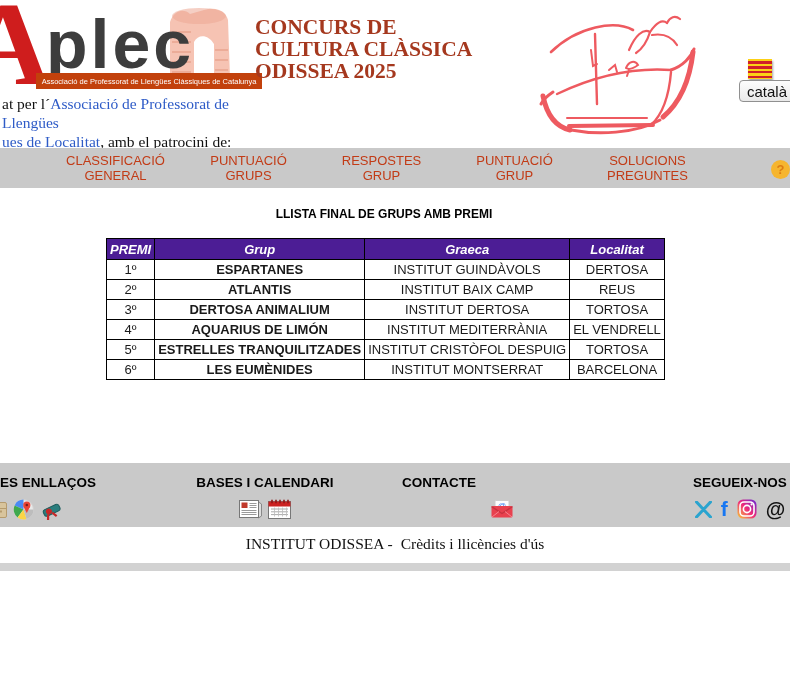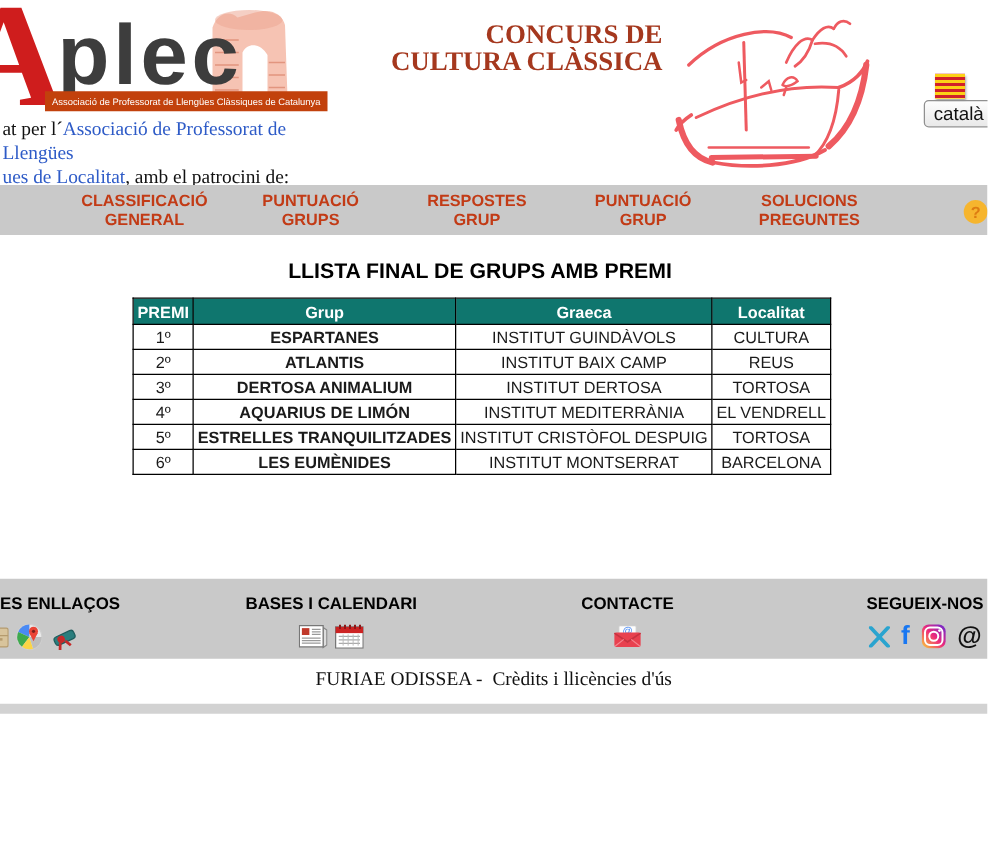--- a/index.html
+++ b/index.html
@@ -23,21 +23,21 @@
     color:#fff;font-size:7.5px;display:flex;align-items:center;justify-content:center;
     white-space:nowrap;
   }
   .sponsor{
     position:absolute;left:2px;top:94px;width:270px;
     font-family:"Liberation Serif",serif;font-size:15.5px;line-height:19px;color:#111;
   }
   .sponsor .lnk{color:#2e5bc7;cursor:pointer;}
   .sponsor .l3{padding-left:6px;}
   .main-title{
-    position:absolute;left:255px;top:16px;width:275px;text-align:right;
+    position:absolute;left:255px;top:16px;width:275px;text-align:left;
     font-family:"Liberation Serif",serif;font-weight:bold;font-size:21.5px;
     line-height:22px;color:#a5381e;
   }
   .region-title{
     position:absolute;left:255px;top:110px;width:275px;text-align:center;
     font-family:"Liberation Serif",serif;font-weight:bold;font-size:20px;color:#a5381e;
   }
   .ship-svg{position:absolute;left:533px;top:8px;}
   .flag{
     position:absolute;left:748px;top:59px;width:24px;height:20px;
@@ -51,54 +51,54 @@
     font-size:15px;color:#111;display:flex;align-items:center;justify-content:center;
     cursor:pointer;
   }
   
   .nav{
     position:absolute;left:0;top:148px;width:790px;height:40px;background:#c9c9c9;
     display:flex;align-items:flex-start;
   }
   .nav-item{
     width:133px;flex:0 0 133px;text-align:center;padding-top:5px;
-    font-size:13px;font-weight:bold;color:#c23b16;line-height:15px;cursor:pointer;
+    font-size:13px;font-weight:normal;color:#c23b16;line-height:15px;cursor:pointer;
   }
   .nav-item.clipped{margin-left:-84px;text-align:center;}
   .help-circle{
     position:absolute;left:771px;top:160px;width:19px;height:19px;border-radius:50%;
     background:#f6b52e;color:#dd7c12;font-size:13px;font-weight:bold;
     display:flex;align-items:center;justify-content:center;cursor:pointer;
   }
   
   .list-title{
     position:absolute;left:106px;top:207px;width:556px;text-align:center;
-    font-size:17px;font-weight:bold;color:#000;
+    font-size:12px;font-weight:bold;color:#000;
   }
   table.prize{
     position:absolute;left:106px;top:238px;border-collapse:collapse;
     font-size:13px;color:#1a1a1a;
   }
   table.prize th,table.prize td{
     border:1px solid #000;text-align:center;padding:0 3px;height:19px;
     white-space:nowrap;
   }
-  table.prize th{background:#0f766e;color:#fff;font-weight:bold;height:20px;}
+  table.prize th{background:#4c1d95;color:#fff;font-weight:bold;height:20px;font-style:italic;}
   td.grup{font-weight:bold;}
   .col-premi{width:44px;} .col-grup{width:210px;} .col-centre{width:205px;} .col-loc{width:90px;}
   
   .footer{position:absolute;left:0;top:463px;width:790px;height:64px;background:#c9c9c9;}
   .fcol{position:absolute;top:12px;}
   .fcol .fhead{font-size:13.5px;font-weight:bold;color:#000;}
   .fcol .ficons{margin-top:7px;display:flex;align-items:center;gap:6px;height:24px;}
   .fcol1{left:0;width:190px;text-align:left;}
   .fcol1 .ficons{justify-content:flex-start;}
   .fcol2{left:165px;width:200px;text-align:center;}
   .fcol2 .ficons{justify-content:center;}
-  .fcol3{left:402px;width:200px;text-align:center;}
+  .fcol3{left:402px;width:200px;text-align:left;}
   .fcol3 .ficons{justify-content:center;}
   .fcol4{left:640px;width:200px;text-align:center;}
   .fcol4 .ficons{justify-content:center;gap:9px;}
   .icon{display:inline-flex;cursor:pointer;}
   .fb-f{font-weight:bold;font-size:21px;color:#1877f2;line-height:20px;cursor:pointer;}
   .threads-at{font-weight:600;font-size:20px;color:#111;line-height:20px;cursor:pointer;}
   .credits{
     position:absolute;left:0;top:535px;width:790px;text-align:center;
     font-family:"Liberation Serif",serif;font-size:15.5px;color:#111;
   }
@@ -126,20 +126,21 @@
 
   <div class="sponsor">
     <div><span>at per l´</span><span class="lnk">Associació de Professorat de Llengües</span></div>
     <div><span class="lnk">ues de Localitat</span><span>, amb el patrocini de: ICAC,</span></div>
     <div class="l3">SEEC, SCEC, MAC i Iberia Graeca</div>
   </div>
 
   <div class="main-title">
     <div>CONCURS DE</div>
     <div>CULTURA CLÀSSICA</div>
+    <div>ODISSEA 2025</div>
   </div>
 
   <svg class="ship-svg" width="172" height="128" viewBox="0 0 172 128" fill="none">
     <g stroke="#ee5a60" stroke-linecap="round" fill="none">
       <path d="M18,44 C45,18 82,12 100,22" stroke-width="2.6"></path>
       <path d="M62,26 L64,96" stroke-width="2.4"></path>
       <path d="M58,42 L60,58 L64,56" stroke-width="2"></path>
       <path d="M96,42 C102,28 110,20 117,24 C114,34 109,41 103,45" stroke-width="2.2"></path>
       <path d="M117,24 C123,15 129,11 134,15" stroke-width="2.2"></path>
       <path d="M134,15 C137,9 142,7 147,11" stroke-width="2.2"></path>
@@ -205,21 +206,21 @@
       <th>Grup</th>
       <th>Graeca</th>
       <th>Localitat</th>
     </tr>
   </thead>
   <tbody>
     <tr>
       <td>1º</td>
       <td class="grup">ESPARTANES</td>
       <td>INSTITUT GUINDÀVOLS</td>
-      <td>CULTURA</td>
+      <td>DERTOSA</td>
     </tr>
     <tr>
       <td>2º</td>
       <td class="grup">ATLANTIS</td>
       <td>INSTITUT BAIX CAMP</td>
       <td>REUS</td>
     </tr>
     <tr>
       <td>3º</td>
       <td class="grup">DERTOSA ANIMALIUM</td>
@@ -328,15 +329,15 @@
         <rect x="3" y="3" width="14" height="14" rx="4" fill="none" stroke="#fff" stroke-width="1.6"></rect>
         <circle cx="10" cy="10" r="3.6" fill="none" stroke="#fff" stroke-width="1.6"></circle>
         <circle cx="14.6" cy="5.4" r="1.1" fill="#fff"></circle>
       </svg>
       <span class="threads-at">@</span>
     </div>
   </div>
 </div>
 
 <div class="credits">
-  <span>FURIAE ODISSEA -</span><span class="sep"></span><span>Crèdits i llicències d'ús</span>
+  <span>INSTITUT ODISSEA -</span><span class="sep"></span><span>Crèdits i llicències d'ús</span>
 </div>
 <div class="divider"></div>
 
 </body></html>

